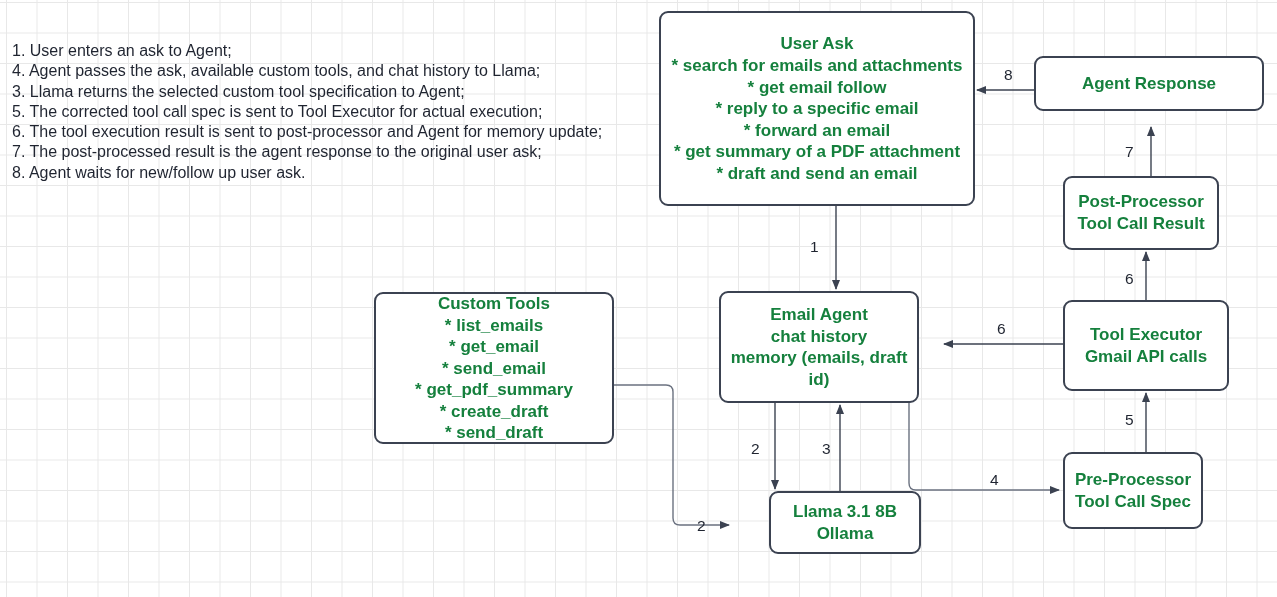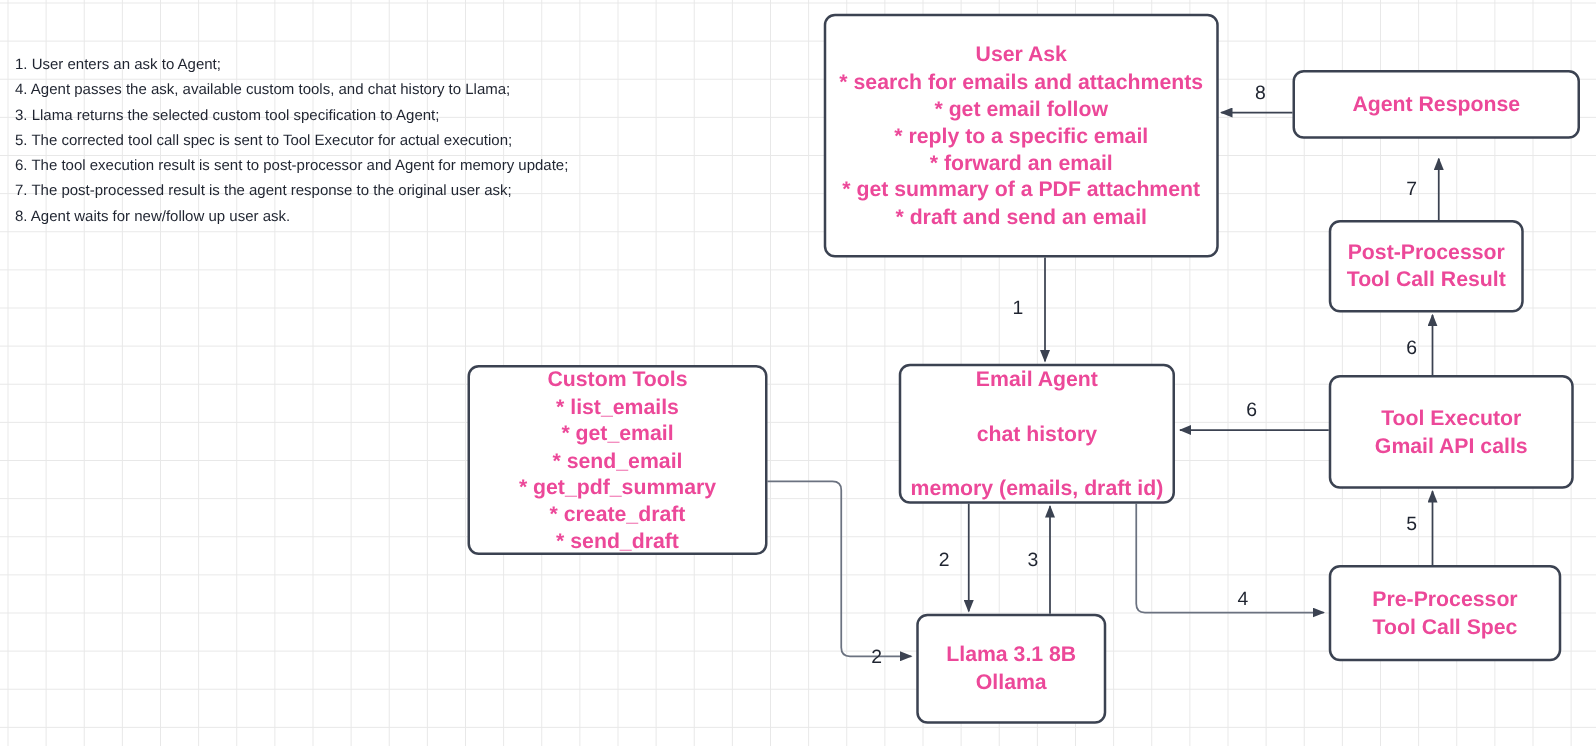--- a/index.html
+++ b/index.html
@@ -34,62 +34,62 @@
     pointer-events: none;
   }
 
   
   .steps {
     position: absolute;
     left: 12px;
     top: 41px;
     width: 630px;
     color: #1f2430;
-    font-size: 12px;
+    font-size: 16px;
     line-height: 20.3px;
     white-space: nowrap;
   }
   .steps .step { display: block; }
 
   
   .node {
     position: absolute;
     box-sizing: border-box;
     background: #ffffff;
     border: 2px solid #3b4251;
     border-radius: 9px;
     display: flex;
     flex-direction: column;
     align-items: center;
     justify-content: center;
-    color: #ec4899;
+    color: #15803d;
     text-align: center;
     line-height: 21.5px;
   }
   .node .title {
     font-weight: bold;
     font-size: 17px;
     line-height: 22px;
     display: block;
   }
   .node .sub {
     font-size: 17px;
     line-height: 21.5px;
     display: block;
     font-weight: bold;
   }
 
   #node-user-ask   { left: 659px; top: 11px;  width: 316px; height: 195px; }
   #node-agent-resp { left: 1034px; top: 56px; width: 230px; height: 55px; }
   #node-post-proc  { left: 1063px; top: 176px; width: 156px; height: 74px; }
-  #node-tool-exec  { left: 1063px; top: 300px; width: 196px; height: 91px; text-align: right; }
-  #node-pre-proc   { left: 1063px; top: 452px; width: 186px; height: 77px; }
+  #node-tool-exec  { left: 1063px; top: 300px; width: 166px; height: 91px; text-align: right; }
+  #node-pre-proc   { left: 1063px; top: 452px; width: 140px; height: 77px; }
   #node-custom     { left: 374px; top: 292px; width: 240px; height: 152px; }
-  #node-email      { left: 719px; top: 291px; width: 221px; height: 112px; justify-content: space-between; }
-  #node-llama      { left: 733px; top: 491px; width: 152px; height: 88px; }
+  #node-email      { left: 719px; top: 291px; width: 200px; height: 112px; }
+  #node-llama      { left: 769px; top: 491px; width: 152px; height: 63px; }
 
   
   .edge-label {
     position: absolute;
     color: #1f2430;
     font-size: 15.5px;
     line-height: 18px;
     background: transparent;
     white-space: nowrap;
   }

